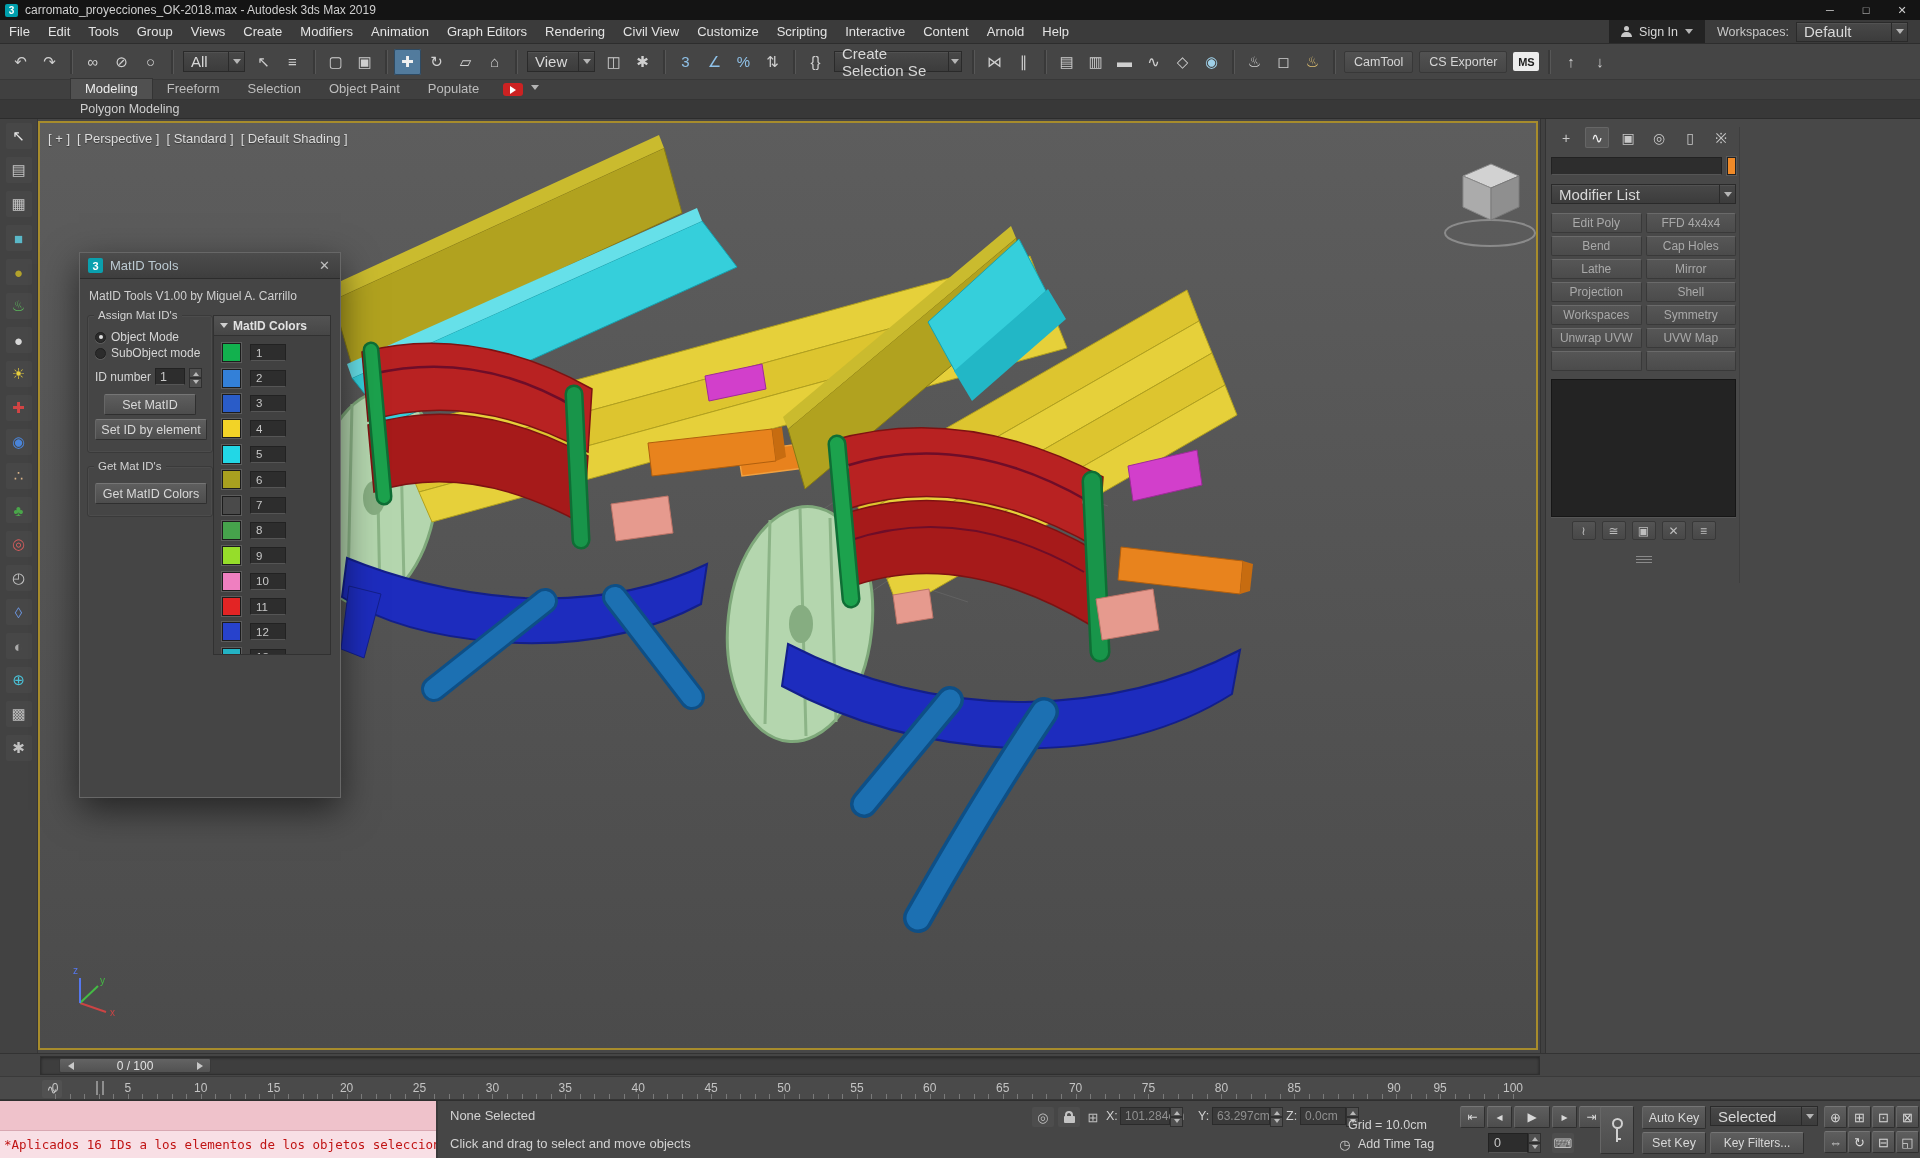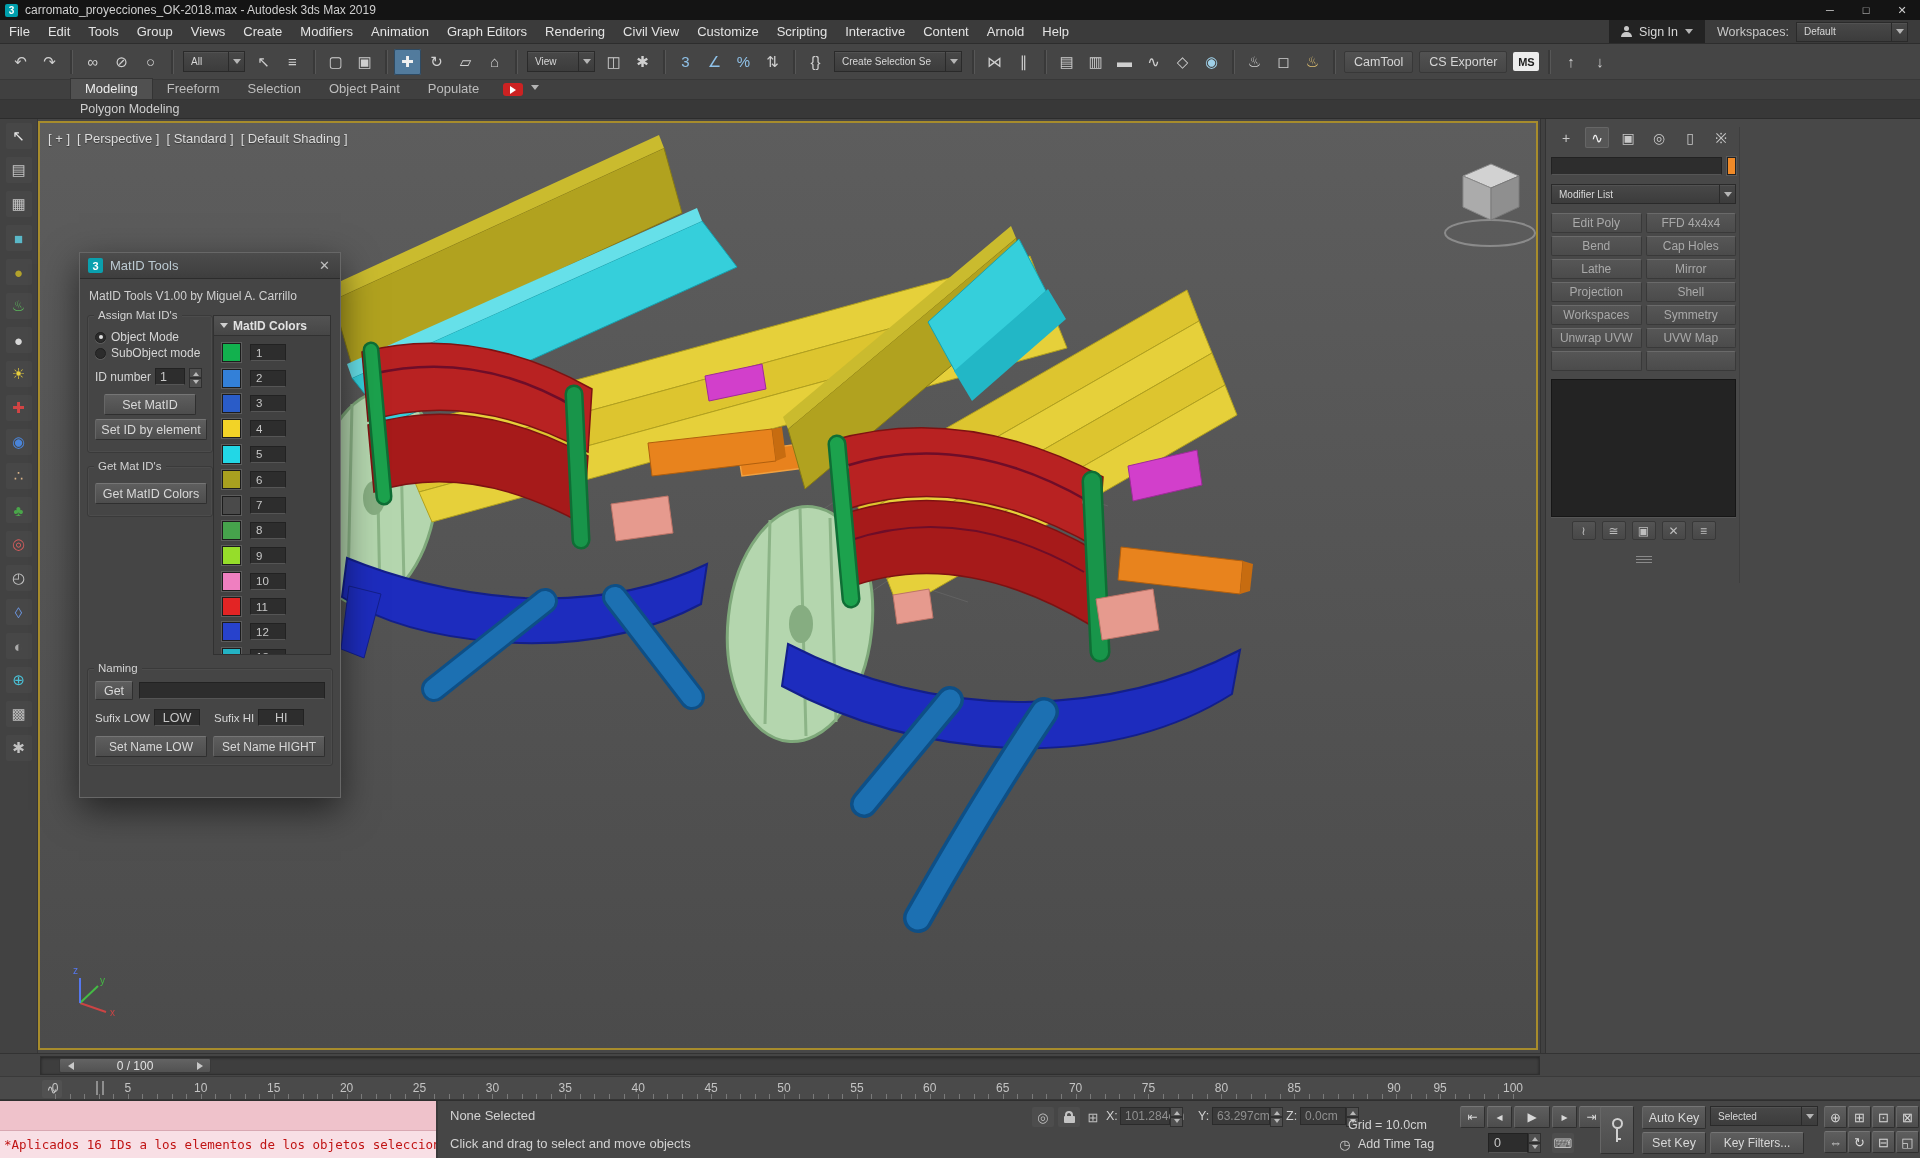--- a/index.html
+++ b/index.html
@@ -19,21 +19,21 @@
 .menu-item{padding:0 9px;font-size:13px;color:#e3e3e3;line-height:23px;white-space:nowrap;}
 #menubar-right{margin-left:auto;display:flex;align-items:center;height:100%;}
 #signin{display:flex;align-items:center;gap:7px;background:#232323;height:100%;padding:0 12px;}
 .person-icon{width:11px;height:11px;position:relative;}
 .person-icon::before{content:"";position:absolute;left:3px;top:0;width:5px;height:5px;border-radius:50%;background:#c8c8c8;}
 .person-icon::after{content:"";position:absolute;left:0;top:6px;width:11px;height:5px;border-radius:5px 5px 0 0;background:#c8c8c8;}
 #signin-label{font-size:12.5px;color:#d8d8d8;}
 .caret{width:0;height:0;border:4px solid transparent;border-top:5px solid #b5b5b5;margin-top:4px;}
 #workspaces{display:flex;align-items:center;gap:7px;margin:0 12px;}
 #workspaces-label{font-size:12.5px;color:#c8c8c8;white-space:nowrap;}
-.combo{background:linear-gradient(#484848,#3c3c3c);border:1px solid #2a2a2a;box-shadow:inset 0 1px 0 rgba(255,255,255,.06);color:#d8d8d8;display:flex;align-items:center;font-size:10px;padding-left:7px;height:20px;}
+.combo{background:linear-gradient(#484848,#3c3c3c);border:1px solid #2a2a2a;box-shadow:inset 0 1px 0 rgba(255,255,255,.06);color:#d8d8d8;display:flex;align-items:center;font-size:15px;padding-left:7px;height:20px;}
 .combo-arrow{margin-left:auto;width:16px;align-self:stretch;border-left:1px solid #2a2a2a;display:flex;align-items:center;justify-content:center;}
 .combo-arrow::after{content:"";border:4px solid transparent;border-top:5px solid #b5b5b5;margin-top:4px;}
 #workspaces-combo{width:112px;}
 
 
 #toolbar{position:absolute;left:0;top:44px;width:100%;height:36px;background:#454545;border-bottom:1px solid #383838;display:flex;align-items:center;padding-left:6px;}
 .tb-icon{width:27px;height:26px;display:flex;align-items:center;justify-content:center;font-size:15px;color:#cfcfcf;margin:0 1px;border-radius:2px;flex:none;}
 .tb-icon.active{background:#527b9d;box-shadow:inset 0 0 0 1px #2e4a62;color:#f0f0f0;}
 .tb-sep{width:2px;height:24px;background:#393939;box-shadow:1px 0 0 #575757;margin:0 6px;flex:none;}
 .tb-combo{height:21px;margin:0 4px;flex:none;}
@@ -584,37 +584,20 @@
                 <div class="swatch" style="background: rgb(39, 66, 204);"></div>
                 <div class="swatch-num">12</div>
               </div>
               <div class="swatch-row">
                 <div class="swatch" style="background: rgb(35, 179, 196);"></div>
                 <div class="swatch-num">13</div>
               </div>
             </div>
         </div>
       </div>
-      <div class="group" id="naming-group">
-        <div class="group-title">Naming</div>
-        <div id="naming-row1">
-          <div class="btn3d" id="get-btn">Get</div>
-          <input class="field" id="get-field" value="" style="">
-        </div>
-        <div id="naming-row2">
-          <span>Sufix LOW</span>
-          <input class="field sufix-field" value="LOW" style="">
-          <span style="margin-left:10px;">Sufix HI</span>
-          <input class="field sufix-field" value="HI" style="">
-        </div>
-        <div id="naming-row3">
-          <div class="btn3d namebtn">Set Name LOW</div>
-          <div class="btn3d namebtn">Set Name HIGHT</div>
-        </div>
-      </div>
     </div>
   </div>
 
   <div id="trackrow">
     <div id="track">
       <div id="track-thumb">
         <span class="tbtn">
             <span class="tri-left"></span>
           </span>
         <span id="track-label">0 / 100</span>

